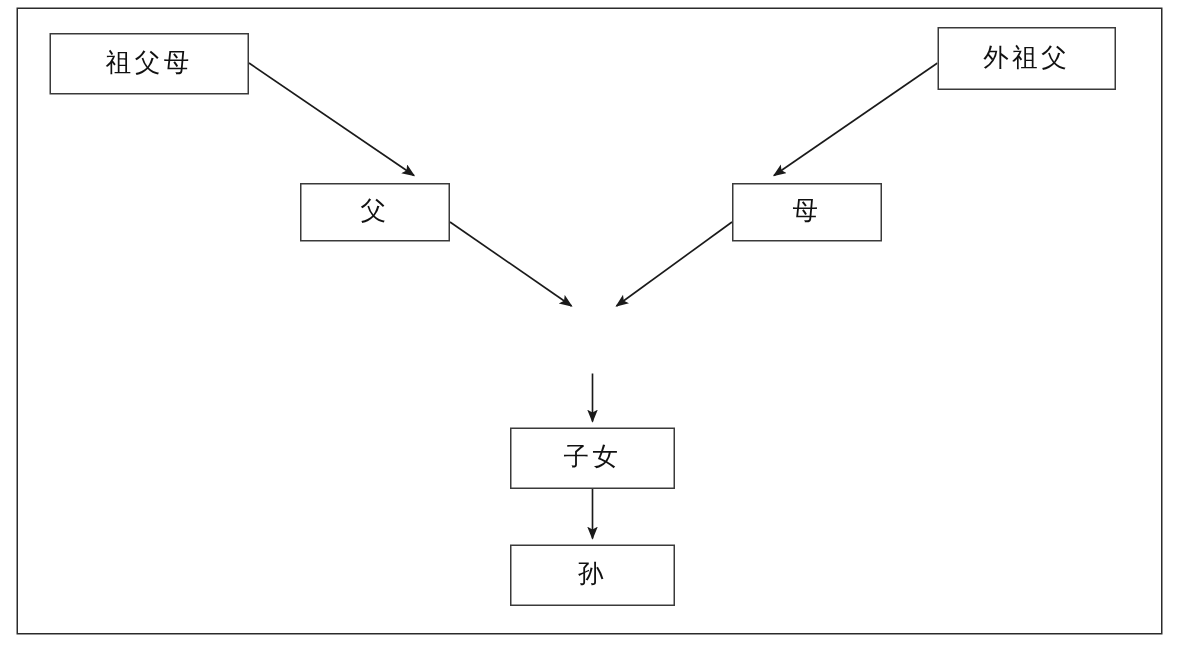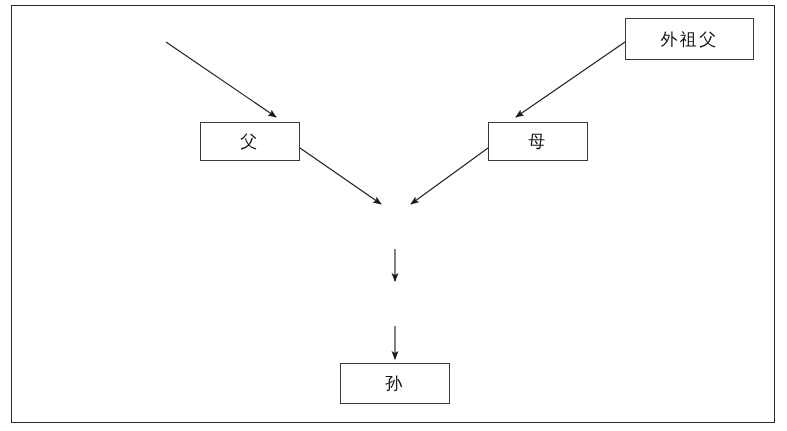--- a/index.html
+++ b/index.html
@@ -50,21 +50,21 @@
     white-space: nowrap;
   }
   .node .node-label {
     display: block;
     font-size: 17px;
     color: #111111;
     letter-spacing: 0.14em;
   }
   
   #node-grandparents { left: 33px;  top: 22px;  width: 133px; height: 41px; }
-  #node-maternal-grandfather { left: 625px; top: 18px;  width: 129px; height: 42px; align-items: center; }
+  #node-maternal-grandfather { left: 625px; top: 18px;  width: 119px; height: 42px; align-items: center; }
   #node-father      { left: 200px; top: 122px; width: 100px; height: 39px; }
   #node-mother      { left: 488px; top: 122px; width: 100px; height: 39px; }
   #node-self        { left: 340px; top: 208px; width: 110px; height: 41px; }
   #node-children    { left: 340px; top: 285px; width: 110px; height: 41px; }
   #node-grandchild  { left: 340px; top: 363px; width: 110px; height: 41px; }
 </style>
 </head>
 <body>
 
 <div id="canvas">
@@ -84,32 +84,38 @@
 
     <line x1="300" y1="148" x2="381" y2="204" stroke="#1a1a1a" stroke-width="1.1" marker-end="url(#arrowhead)"></line>
 
     <line x1="488" y1="148" x2="411" y2="204" stroke="#1a1a1a" stroke-width="1.1" marker-end="url(#arrowhead)"></line>
 
     <line x1="395" y1="249" x2="395" y2="281" stroke="#1a1a1a" stroke-width="1.1" marker-end="url(#arrowhead)"></line>
 
     <line x1="395" y1="326" x2="395" y2="359" stroke="#1a1a1a" stroke-width="1.1" marker-end="url(#arrowhead)"></line>
   </svg>
 
+  <div class="node" id="node-grandparents">
+    <span class="node-label">祖父母</span>
+  </div>
 
   <div class="node" id="node-maternal-grandfather">
     <span class="node-label">外祖父</span>
   </div>
 
   <div class="node" id="node-father">
     <span class="node-label">父</span>
   </div>
 
   <div class="node" id="node-mother">
     <span class="node-label">母</span>
   </div>
 
 
+  <div class="node" id="node-children">
+    <span class="node-label">子女</span>
+  </div>
 
   <div class="node" id="node-grandchild">
     <span class="node-label">孙</span>
   </div>
 
 </div>
 
 </body></html>

